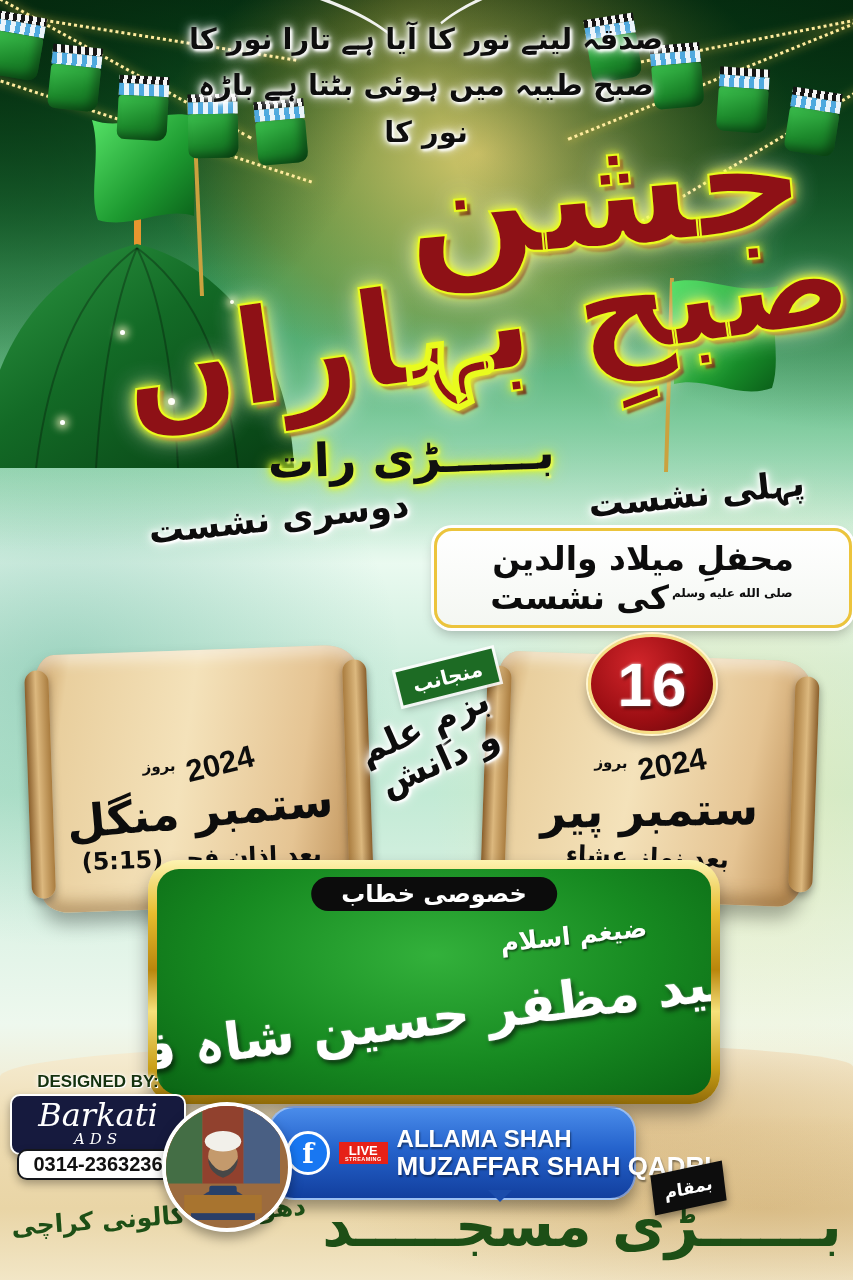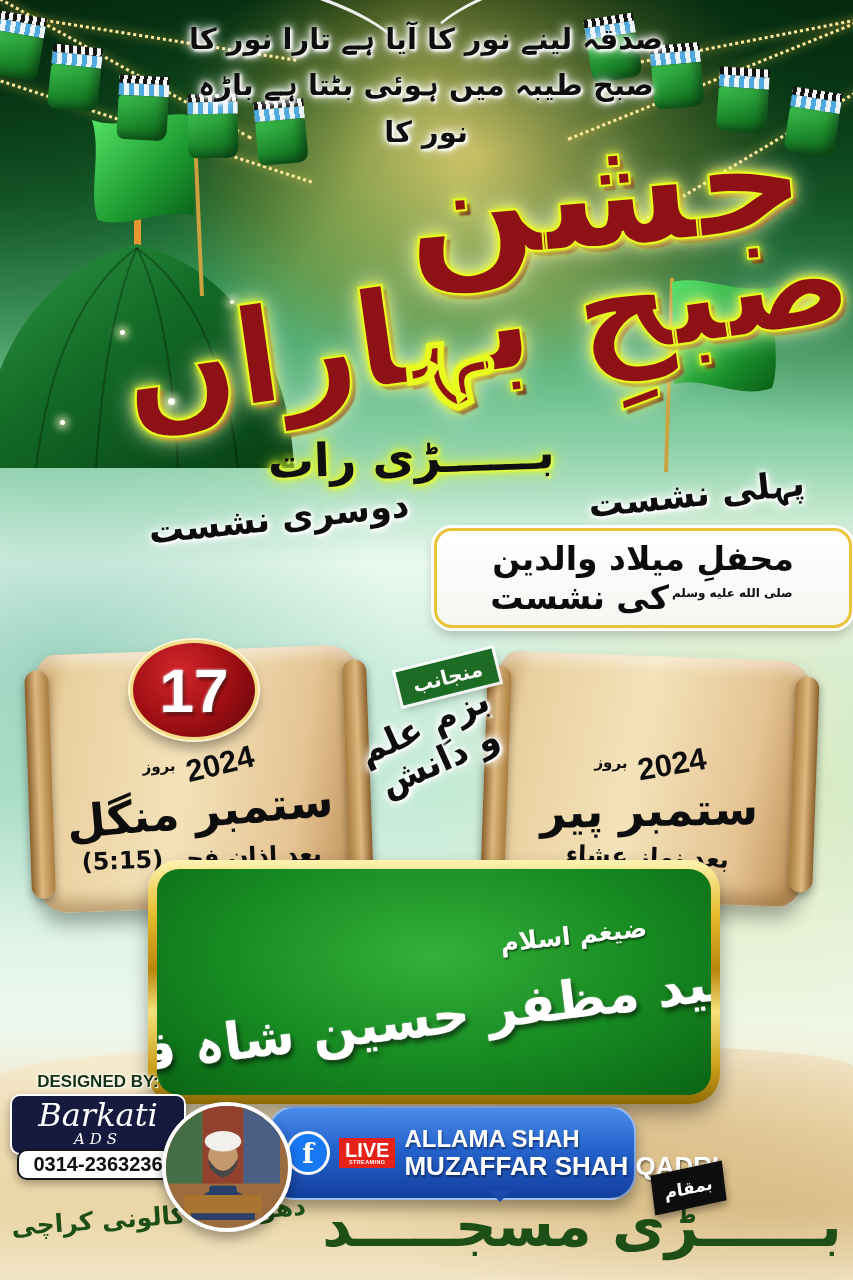--- a/index.html
+++ b/index.html
@@ -150,21 +150,21 @@
     border:4px solid #fff;overflow:hidden;box-shadow:0 6px 12px rgba(0,0,0,.35);background:#9c6b3e;}
   .fb-banner{position:absolute;left:268px;top:1106px;width:368px;height:94px;z-index:10;
     background:linear-gradient(180deg,#4a8cea 0%,#2563cc 45%,#123f9e 100%);
     border:2px solid rgba(255,255,255,.45);border-radius:26px;display:flex;align-items:center;gap:9px;
     padding:0 10px 0 16px;box-sizing:border-box;box-shadow:0 8px 14px rgba(0,0,0,.35);}
   .fb-banner::after{content:"";position:absolute;left:60%;bottom:-16px;border:12px solid transparent;border-top-color:#1b4cab;}
   .fb-circle{width:38px;height:38px;border-radius:50%;background:#1877f2;border:3px solid #fff;flex:0 0 auto;
     display:flex;align-items:center;justify-content:center;color:#fff;
     font-family:"DejaVu Serif",serif;font-size:27px;font-weight:bold;line-height:1;}
   .live-badge{background:#e62117;color:#fff;text-align:center;padding:2px 6px;flex:0 0 auto;}
-  .live-word{font-family:"Liberation Sans",sans-serif;font-size:20px;font-weight:bold;line-height:1;}
+  .live-word{font-family:"Liberation Sans",sans-serif;font-size:13px;font-weight:bold;line-height:1;}
   .streaming-word{font-family:"Liberation Sans",sans-serif;font-size:5.5px;font-weight:bold;letter-spacing:.4px;line-height:1;}
   .fb-name{color:#fff;font-family:"Liberation Sans",sans-serif;font-weight:bold;line-height:1.08;
     text-shadow:1px 2px 2px rgba(0,0,0,.45);white-space:nowrap;}
   .fb-name .n1{font-size:24px;}
   .fb-name .n2{font-size:26px;}
 
   
   .venue-badge{position:absolute;left:652px;top:1168px;z-index:11;background:#0d0d0d;color:#fff;
     padding:10px 12px;font-size:17px;font-weight:bold;transform:rotate(-12deg) skewX(-5deg);
     box-shadow:0 4px 8px rgba(0,0,0,.4);}
@@ -308,40 +308,41 @@
   <div class="scroll scroll-right">
     <div class="scroll-inner">
       <div class="broz-row">
         <span class="year">2024</span>
         <span class="broz rtl">بروز</span>
       </div>
       <div class="date-line rtl">ستمبر پیر</div>
       <div class="time-line rtl">بعد نماز عشاء</div>
     </div>
   </div>
+  <div class="date-oval oval-16">
+    <span class="date-num">16</span>
+  </div>
 
   <div class="scroll scroll-left">
     <div class="scroll-inner">
       <div class="broz-row">
         <span class="year">2024</span>
         <span class="broz rtl">بروز</span>
       </div>
       <div class="date-line rtl">ستمبر منگل</div>
       <div class="time-line rtl">بعد اذانِ فجر (5:15)</div>
     </div>
   </div>
-  <div class="date-oval oval-17">
-    <span class="date-num">17</span>
-  </div>
 
   <div class="org-badge rtl">منجانب</div>
   <div class="org-name rtl">بزمِ علم و دانش</div>
 
   <div class="gold-frame">
     <div class="green-core">
+      <div class="khitab-pill rtl">خصوصی خطاب</div>
       <div class="pre-title rtl">ضیغم اسلام</div>
       <div class="speaker-name rtl">پیر سید مظفر حسین شاہ قادری</div>
     </div>
   </div>
 
   <div class="sand"></div>
 
   <div class="designed">
     <div class="designed-label">DESIGNED BY:</div>
     <div class="brand-box">

